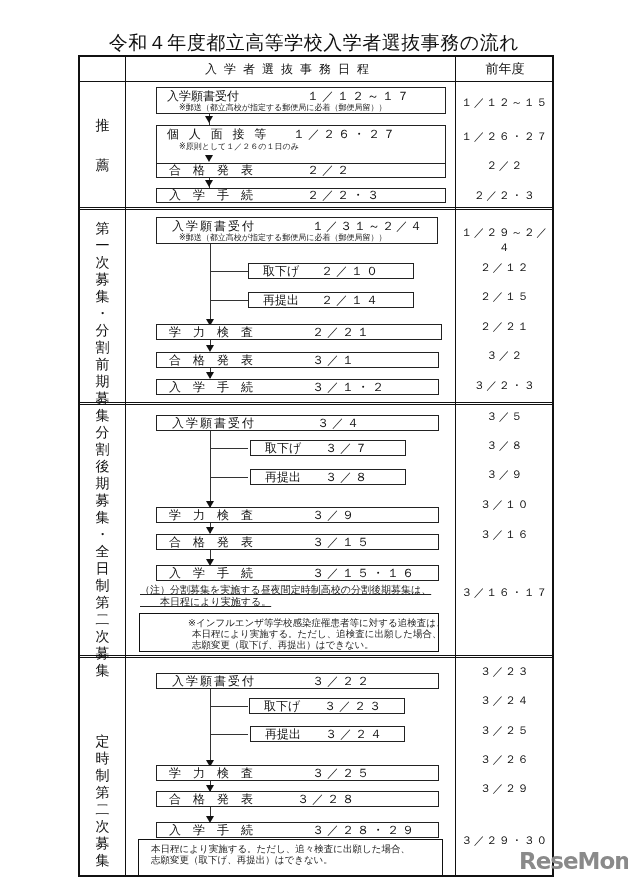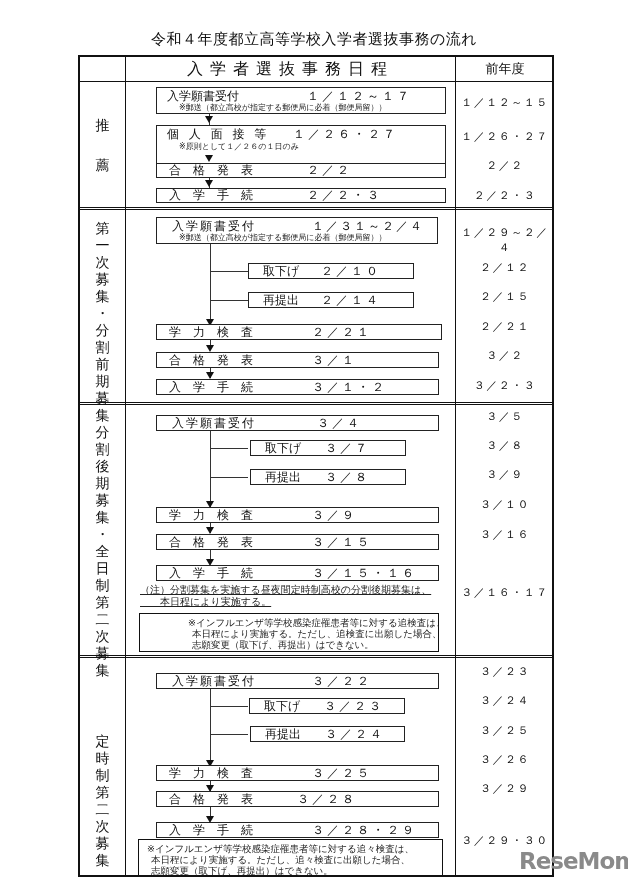--- a/index.html
+++ b/index.html
@@ -1,29 +1,29 @@
 <!DOCTYPE html>
 <html><head>
 <meta charset="utf-8">
 <style>
   * { box-sizing: border-box; margin: 0; padding: 0; }
   html, body { width: 628px; height: 882px; background: #fff; overflow: hidden; }
   body { position: relative; font-family: "DejaVu Sans", sans-serif; color: #111; }
 
-  .title { position: absolute; left: 0; width: 628px; top: 30px; text-align: center; font-size: 15px; letter-spacing: 0.5px; }
+  .title { position: absolute; left: 0; width: 628px; top: 30px; text-align: center; font-size: 19px; letter-spacing: 0.5px; }
 
   
   .frame { position: absolute; left: 78px; top: 55px; width: 476px; height: 822px; border: 2px solid #111; }
   .vline { position: absolute; top: 0; bottom: 0; border-left: 1px solid #111; }
   .vline.c1 { left: 45px; }
   .vline.c2 { left: 375px; }
   .hline { position: absolute; left: 0; right: 0; border-top: 1px solid #111; }
   .hline.dbl { border-top: 3px double #111; }
 
-  .hdr { position: absolute; top: 0; height: 24px; display: flex; align-items: center; justify-content: center; font-size: 16px; }
+  .hdr { position: absolute; top: 0; height: 24px; display: flex; align-items: center; justify-content: center; font-size: 12px; }
   .hdr.sched { left: 46px; width: 329px; letter-spacing: 7px; }
   .hdr.prev { left: 376px; width: 98px; font-size: 13px; }
 
   .cat { position: absolute; left: 0; width: 45px; display: flex; flex-direction: column; align-items: center; font-size: 14px; line-height: 17px; }
   .cat span { display: block; }
 
   .box { position: absolute; border: 1px solid #222; background: #fff; font-size: 12px; white-space: nowrap; }
   .box .main { position: absolute; left: 0; top: 0; line-height: 15px; }
   .box .sub { position: absolute; font-size: 8px; line-height: 10px; color: #222; }
 
@@ -254,21 +254,20 @@
     <span class="main" style="left:140px; top:0; letter-spacing:3px;">３／２８</span>
   </div>
   <div class="conn" style="left:130px; top:750px; height:14px;"></div>
   <div class="arrow" style="left:126px; top:759px;"></div>
   <div class="box" style="left:76px; top:765px; width:283px; height:16px;">
     <span class="main" style="left:12px; top:0;">入　学　手　続</span>
     <span class="main" style="left:155px; top:0; letter-spacing:3px;">３／２８・２９</span>
   </div>
 
   <div class="notebox" style="left:58px; top:782px; width:305px; height:37px;">
-    <div>※インフルエンザ等学校感染症罹患者等に対する追々検査は、</div>
     <div style="padding-left:4px">本日程により実施する。ただし、追々検査に出願した場合、</div>
     <div style="padding-left:4px">志願変更（取下げ、再提出）はできない。</div>
   </div>
 
   <div class="prevd" style="top:607px;">３／２３</div>
   <div class="prevd" style="top:636px;">３／２４</div>
   <div class="prevd" style="top:666px;">３／２５</div>
   <div class="prevd" style="top:695px;">３／２６</div>
   <div class="prevd" style="top:724px;">３／２９</div>
   <div class="prevd" style="top:776px;">３／２９・３０</div>

